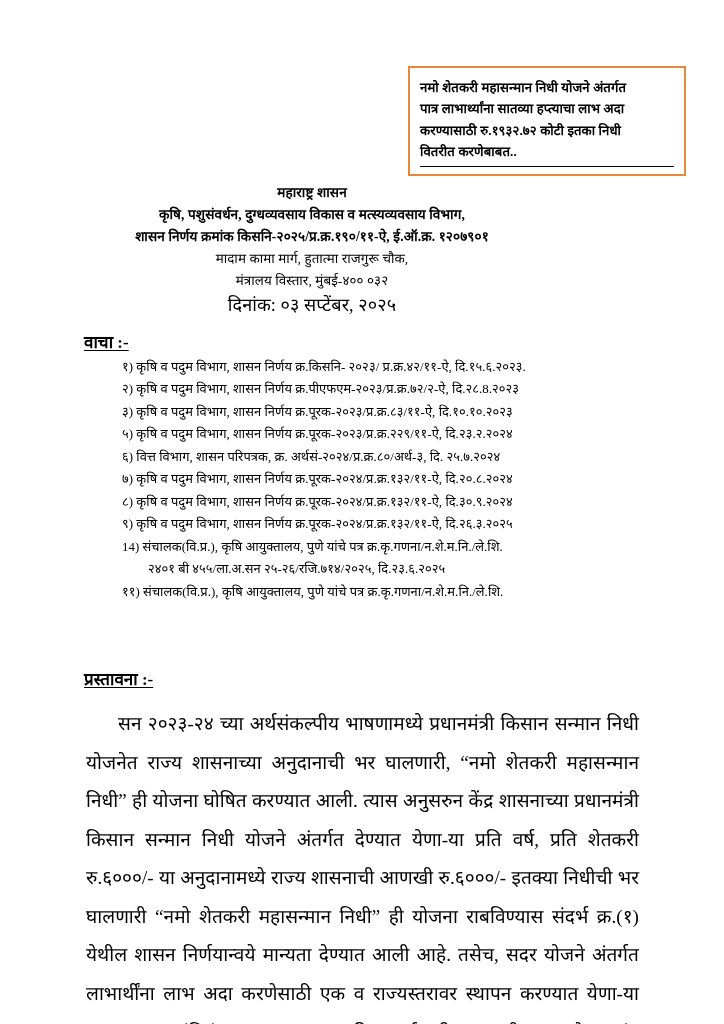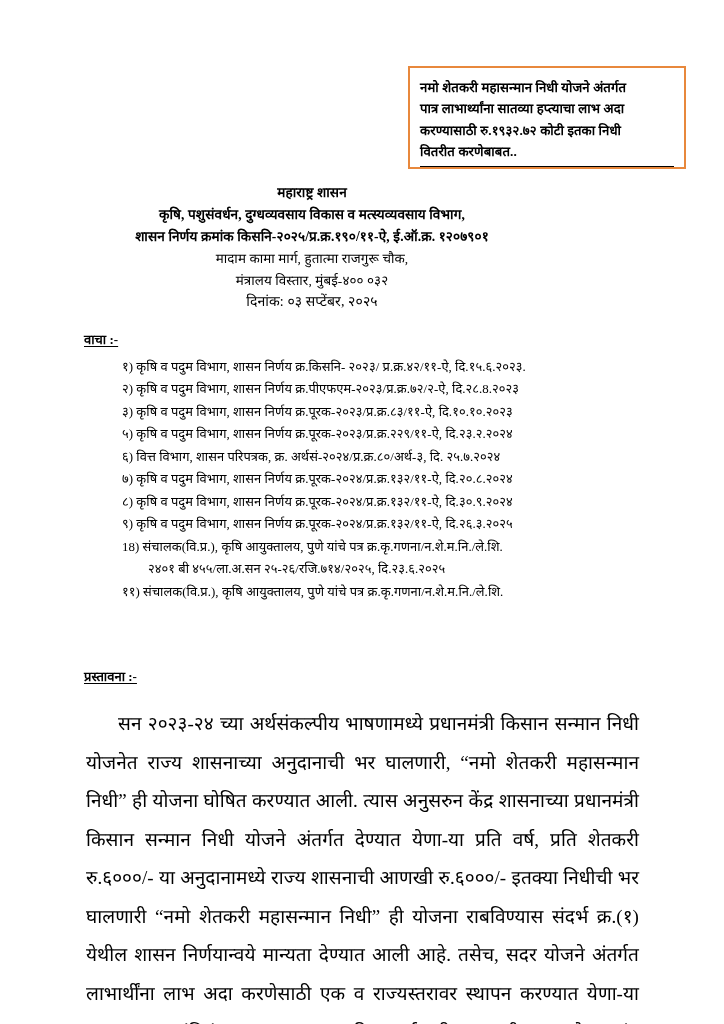--- a/index.html
+++ b/index.html
@@ -24,21 +24,21 @@
     padding: 0;
   }
 
   
   .subject-box {
     position: absolute;
     left: 408px;
     top: 66px;
     width: 278px;
     border: 2px solid #e8883c;
-    padding: 9px 10px 0 10px;
+    padding: 9px 10px 7px 10px;
     background: #ffffff;
   }
   .subject-text {
     font-size: 13.2px;
     line-height: 1.62;
     font-weight: bold;
     text-align: left;
     letter-spacing: 0.1px;
   }
   .subject-rule {
@@ -60,26 +60,26 @@
   .gov-header .line {
     font-size: 13.4px;
     line-height: 1.62;
     letter-spacing: 0.1px;
   }
   .gov-header .line.bold {
     font-weight: bold;
     font-size: 13.6px;
   }
   .gov-header .line.small {
-    font-size: 14px;
+    font-size: 18px;
   }
 
   
   .section-label {
-    font-size: 13px;
+    font-size: 17px;
     font-weight: bold;
     text-decoration: underline;
     text-underline-offset: 2px;
   }
   .label-vacha {
     position: absolute;
     left: 84px;
     top: 330px;
   }
   .label-prastavana {
@@ -163,21 +163,21 @@
     <div class="ref-item">
       <span>७) कृषि व पदुम विभाग, शासन निर्णय क्र.पूरक-२०२४/प्र.क्र.१३२/११-ऐ, दि.२०.८.२०२४</span>
     </div>
     <div class="ref-item">
       <span>८) कृषि व पदुम विभाग, शासन निर्णय क्र.पूरक-२०२४/प्र.क्र.१३२/११-ऐ, दि.३०.९.२०२४</span>
     </div>
     <div class="ref-item">
       <span>९) कृषि व पदुम विभाग, शासन निर्णय क्र.पूरक-२०२४/प्र.क्र.१३२/११-ऐ, दि.२६.३.२०२५</span>
     </div>
     <div class="ref-item">
-      <span>18) संचालक(वि.प्र.), कृषि आयुक्तालय, पुणे यांचे पत्र क्र.कृ.गणना/न.शे.म.नि./ले.शि.</span>
+      <span>14) संचालक(वि.प्र.), कृषि आयुक्तालय, पुणे यांचे पत्र क्र.कृ.गणना/न.शे.म.नि./ले.शि.</span>
       <span class="cont">२४०१ बी ४५५/ला.अ.सन २५-२६/रजि.७१४/२०२५, दि.२३.६.२०२५</span>
     </div>
     <div class="ref-item">
       <span>११) संचालक(वि.प्र.), कृषि आयुक्तालय, पुणे यांचे पत्र क्र.कृ.गणना/न.शे.म.नि./ले.शि.</span>
     </div>
   </div>
 
   <div class="section-label label-prastavana">प्रस्तावना :-</div>
 
   <div class="body-para">

